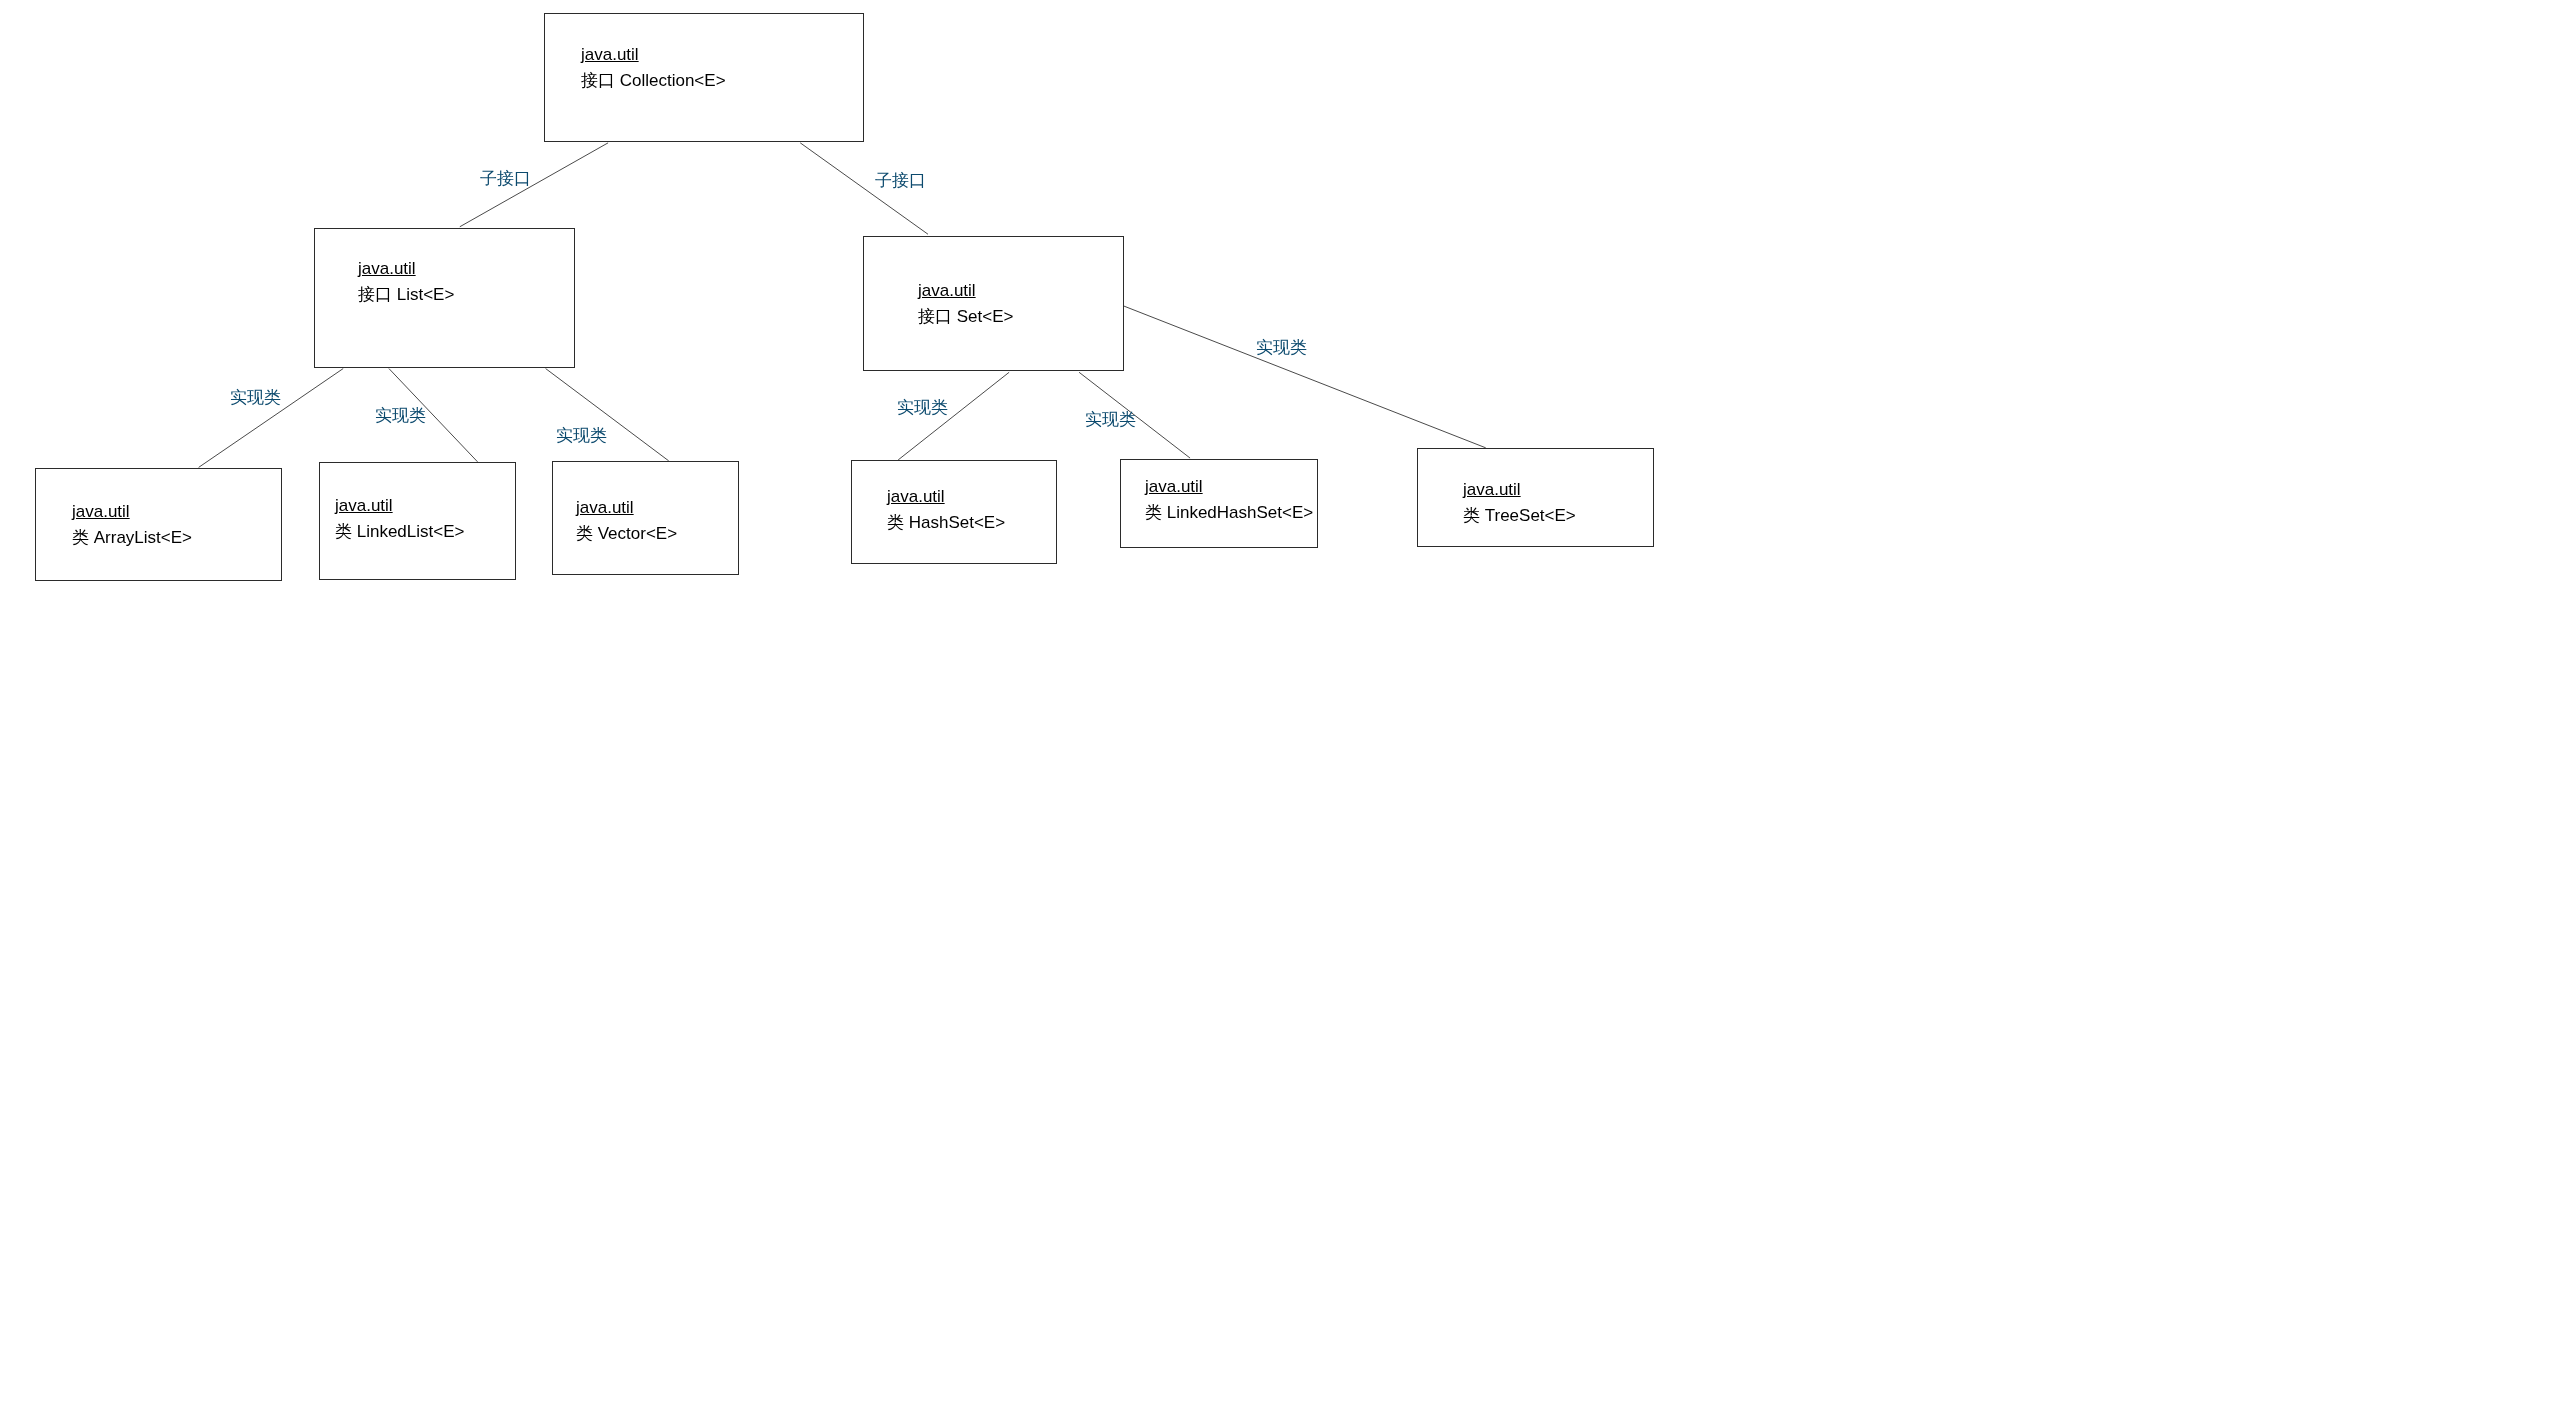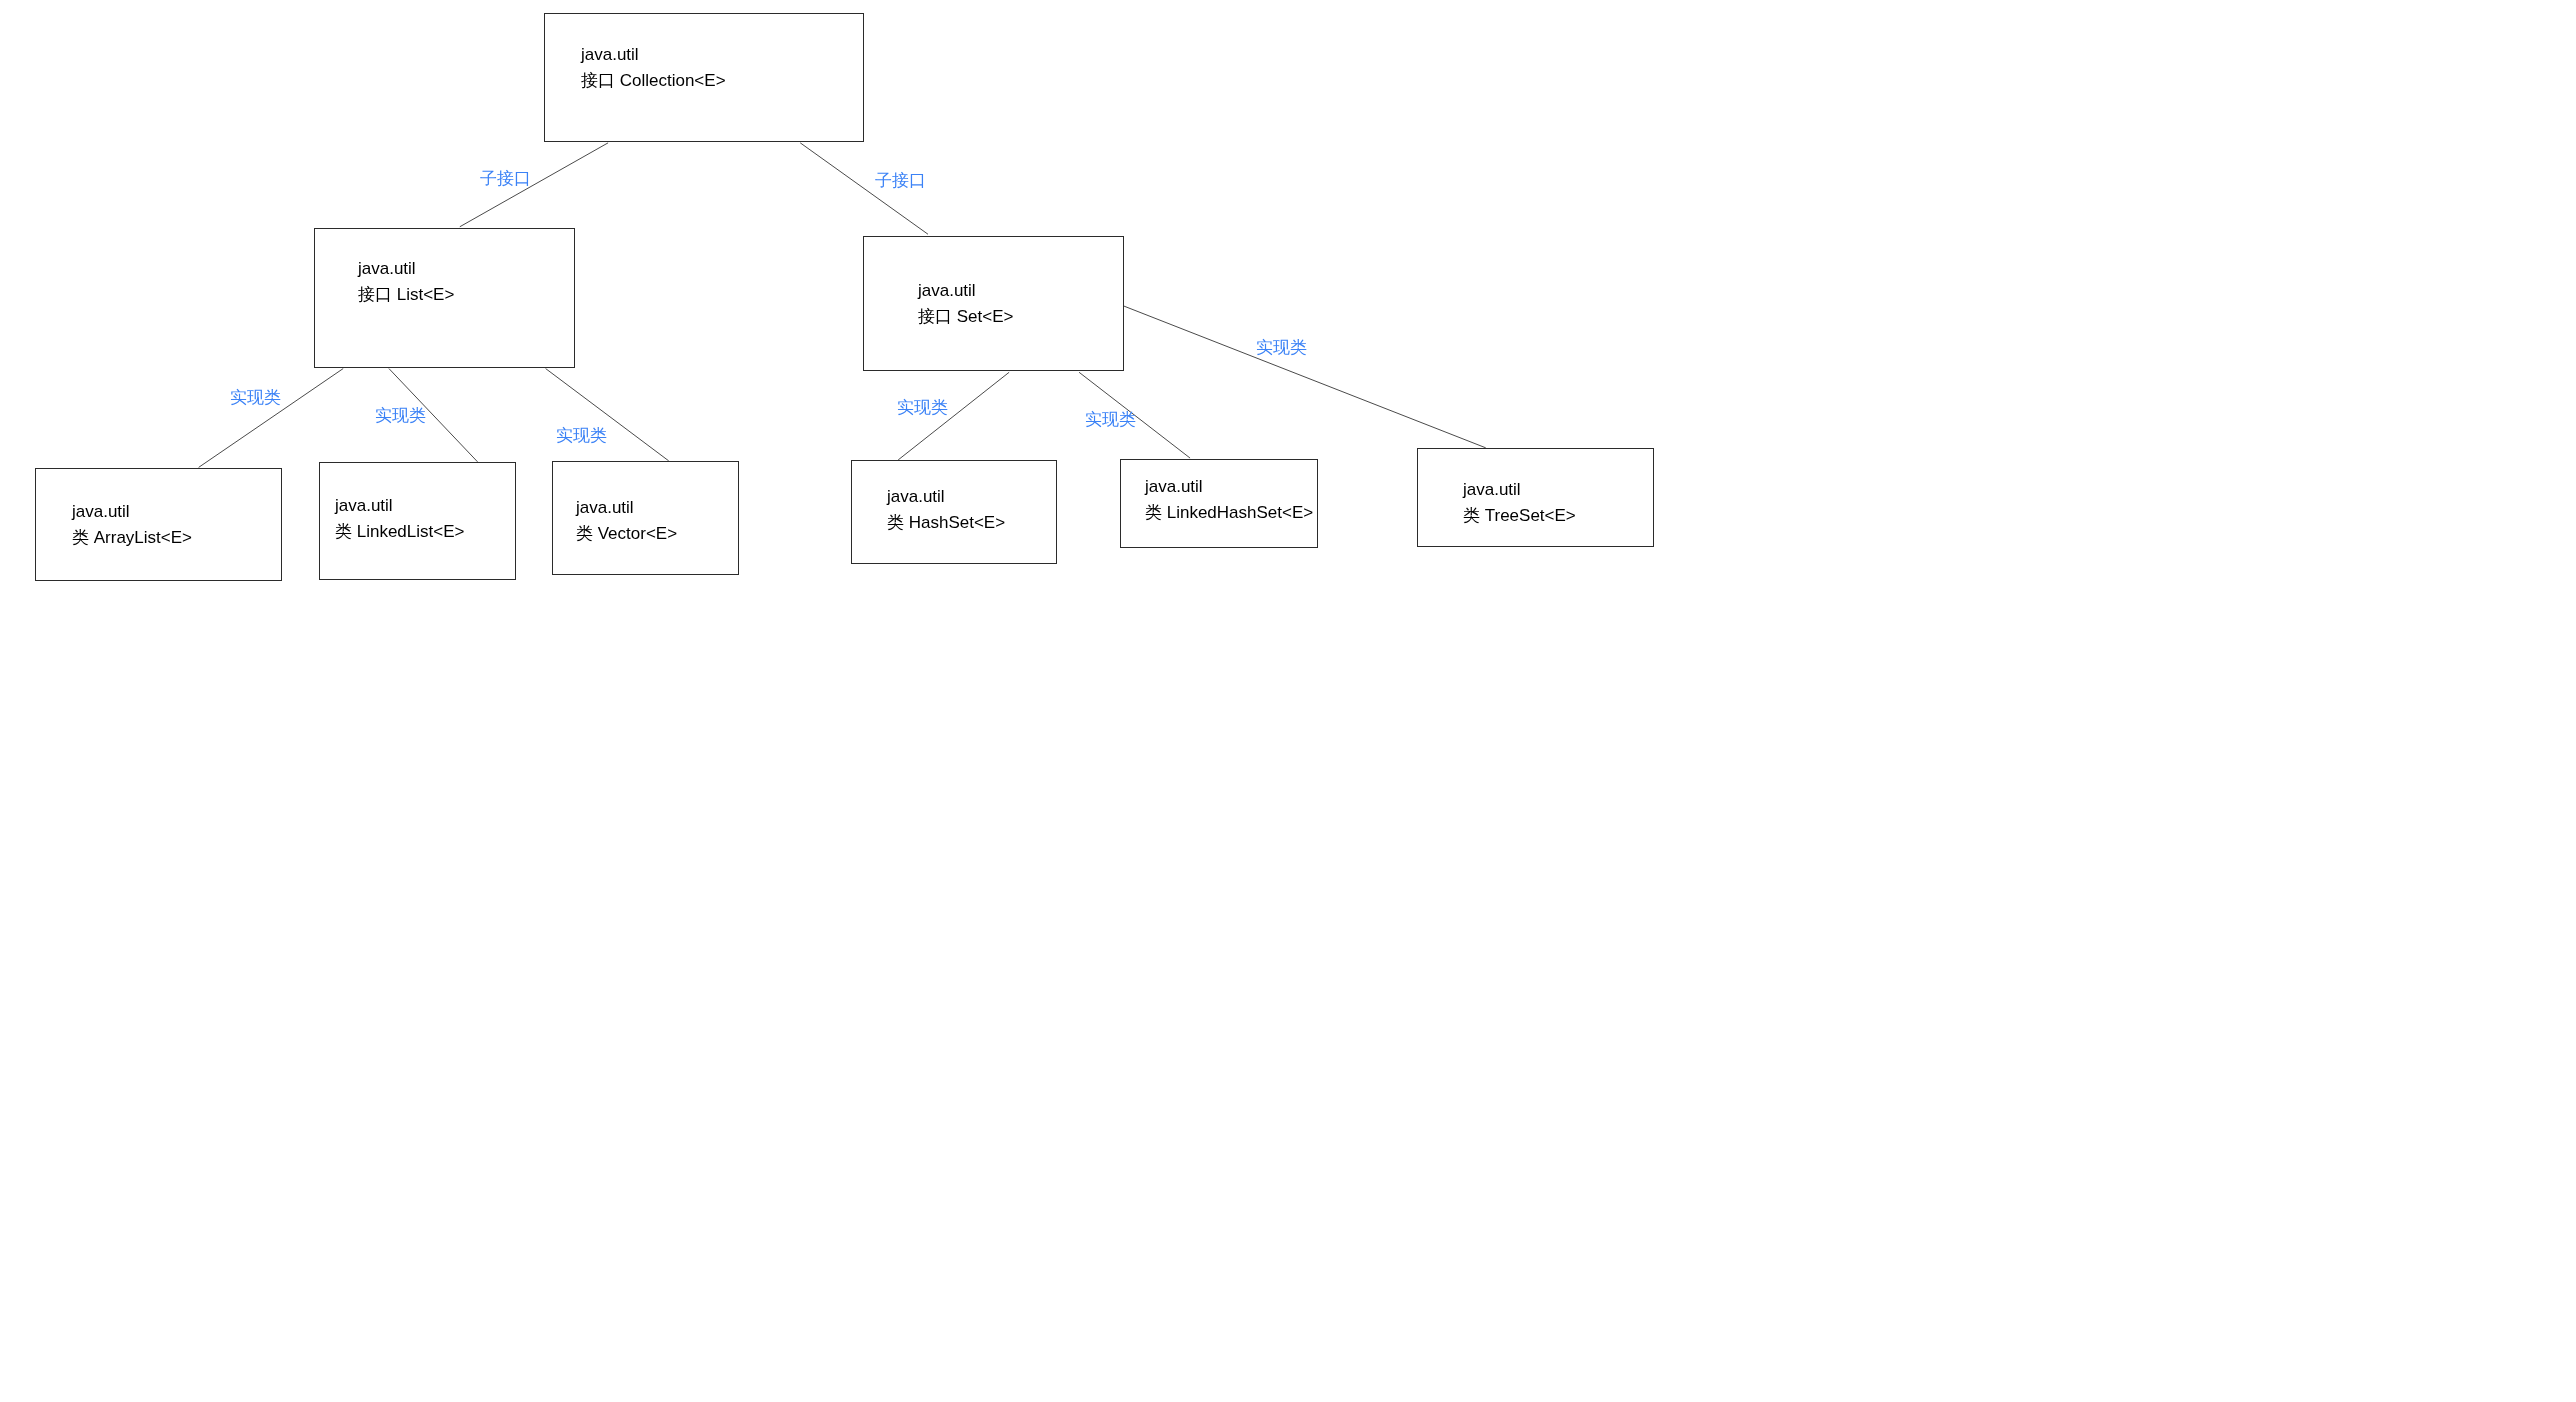--- a/index.html
+++ b/index.html
@@ -32,30 +32,31 @@
     position: absolute;
     box-sizing: border-box;
     border: 1.4px solid #2b2b2b;
     background: #ffffff;
     font-size: 17px;
     line-height: 19.6px;
   }
   .node .pkg {
     margin-bottom: 6.5px;
     white-space: nowrap;
+    text-decoration: underline;
   }
   .node .ttl {
     white-space: nowrap;
   }
   .edge-label {
     position: absolute;
     font-size: 17px;
     line-height: 17.7px;
     white-space: nowrap;
-    color: #3b82f6;
+    color: #0c4a6e;
   }
 </style>
 </head>
 <body>
 
 <div class="canvas">
 
   <svg class="edges-svg" viewBox="0 0 2762 1504" xmlns="http://www.w3.org/2000/svg">
     <line x1="652" y1="153" x2="493" y2="243"></line>
     <line x1="858" y1="153" x2="995" y2="251"></line>

